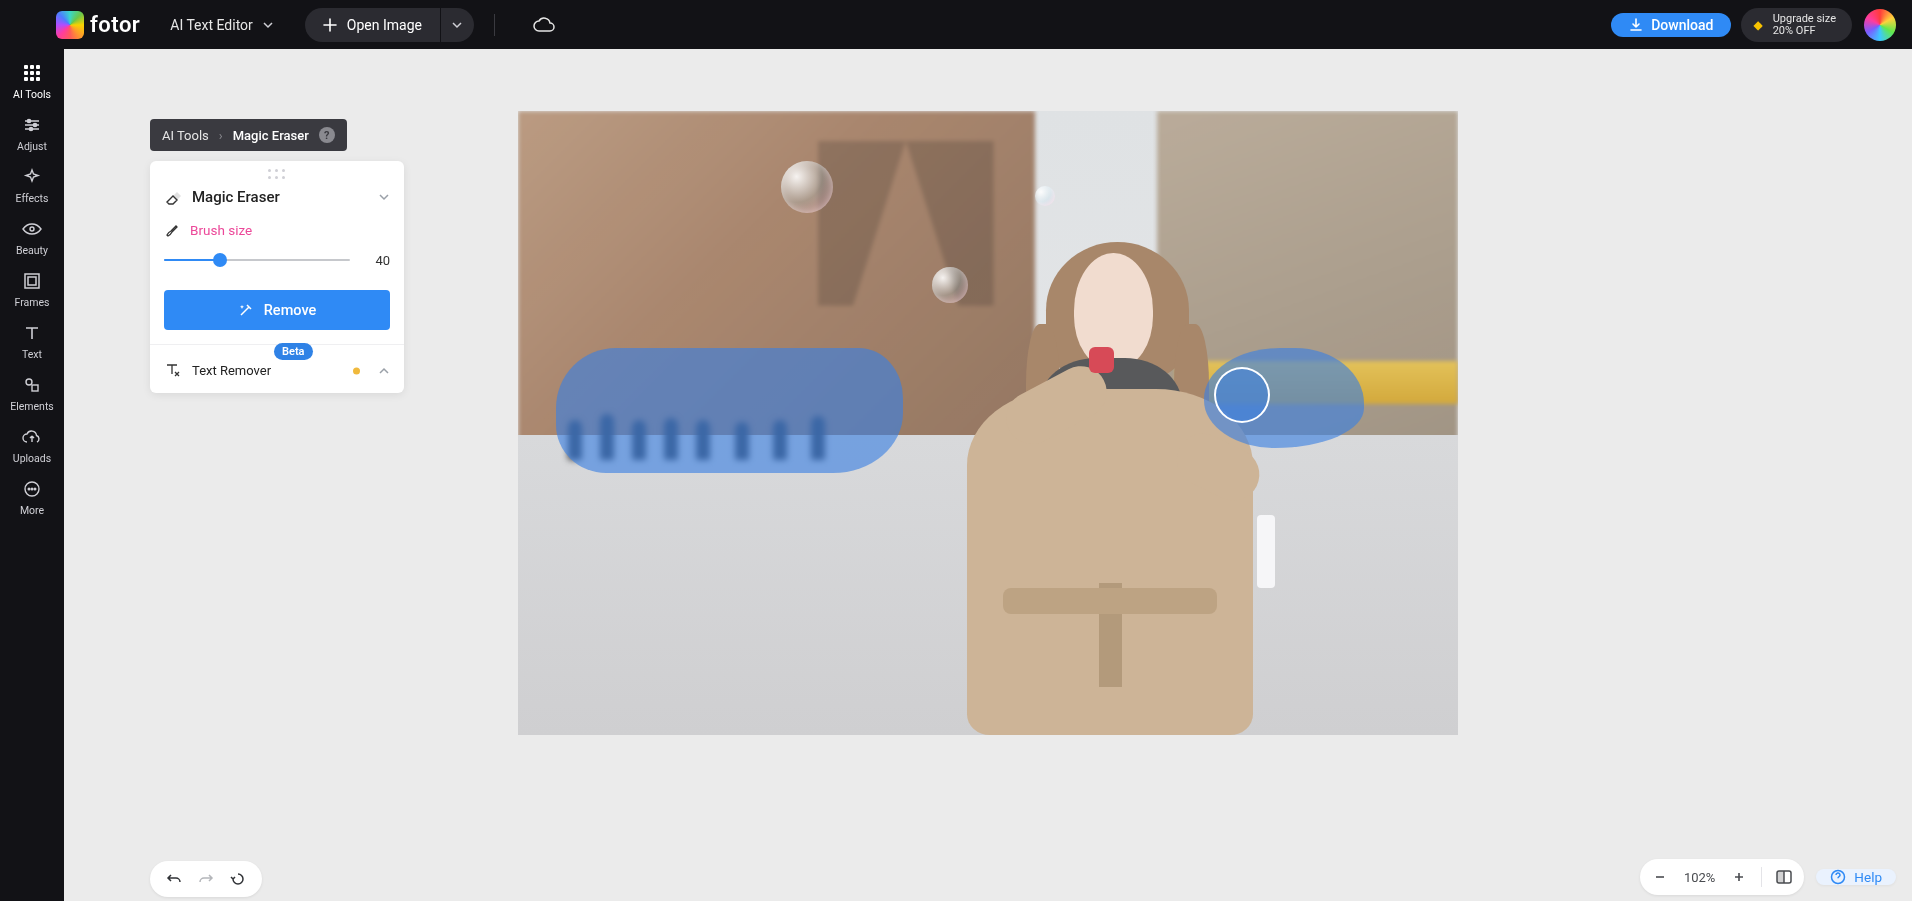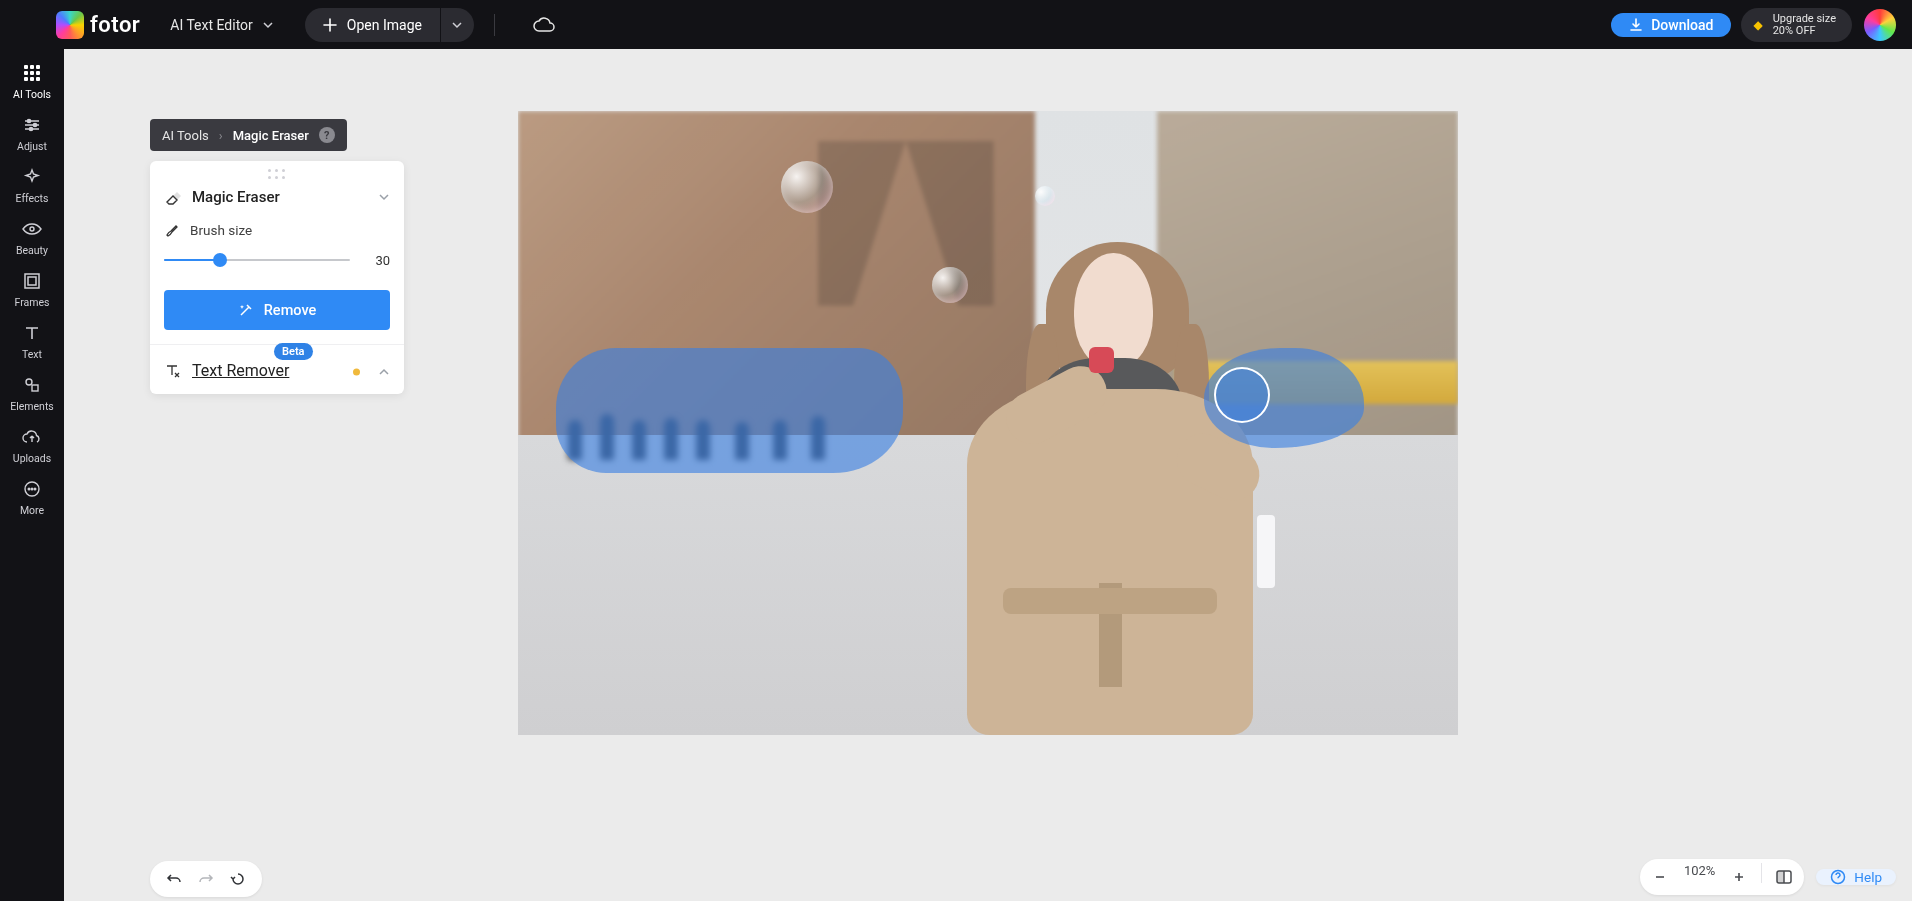--- a/index.html
+++ b/index.html
@@ -48,31 +48,31 @@
 
   
   .panel { position: absolute; left: 86px; top: 112px; width: 254px; background: #fff; border-radius: 6px; box-shadow: 0 2px 8px rgba(0,0,0,.08); padding: 0; z-index:5;}
   .panel .drag-handle { display:flex; justify-content:center; padding: 8px 0 6px; cursor:grab;}
   .drag-dots { display:grid; grid-template-columns:repeat(3,4px); grid-template-rows:repeat(2,4px); gap:3px;}
   .drag-dots span{width:3px;height:3px;background:#cfcfd5;border-radius:50%;}
   .panel-row { display: flex; align-items: center; gap: 10px; padding: 10px 14px; }
   .panel-row.header-row { padding-top: 2px; }
   .panel-row.header-row .title { font-size: 15px; font-weight: 500; color: #222; flex:1;}
   .panel-row .collapse { color:#9aa0a8; cursor:pointer;}
-  .brush-label-row { display:flex; align-items:center; gap:10px; padding: 6px 14px 2px; font-size:13.5px; color:#404040;}
+  .brush-label-row { display:flex; align-items:center; gap:10px; padding: 6px 14px 2px; font-size:13.5px; color:#ec4899;}
   .slider-row { display:flex; align-items:center; gap:14px; padding: 10px 14px 16px;}
   .slider { flex:1; position:relative; height:20px; }
   .slider-track { position:absolute; left:0; right:0; top:9px; height:2px; background:#c6c8cc; border-radius:2px;}
   .slider-fill { position:absolute; left:0; top:9px; height:2px; background:#2f8af5; border-radius:2px; width:30%;}
   .slider-thumb { position:absolute; top:3px; width:14px; height:14px; border-radius:50%; background:#2f8af5; margin-left:-7px; left:30%; cursor:pointer;}
   .slider-val { font-size:13px; color:#333; width:26px; text-align:right;}
   .remove-btn { margin: 4px 14px 14px; height:40px; border:none; border-radius:4px; background:#2f8af5; color:#fff; font-size:14.5px; font-weight:500; display:flex; align-items:center; justify-content:center; gap:10px; cursor:pointer; width: calc(100% - 28px);}
   .divider { height:1px; background:#efeff1; margin: 0 0 4px;}
   .textrem-row { display:flex; align-items:center; gap:10px; padding:12px 14px 14px; position:relative;}
-  .textrem-row .title { font-size:16px; color:#222;text-decoration:underline; }
+  .textrem-row .title { font-size:13px; color:#222; }
   .beta { position:absolute; top:-6px; left:124px; background:#2f82e6; color:#fff; font-size:11px; font-weight:600; border-radius:10px; padding:2px 8px;}
   .dot-ind { position:absolute; right:44px; top:50%; transform:translateY(-50%); width:7px; height:7px; border-radius:50%; background:#f0b93c;}
   .up-chev { position:absolute; right:14px; top:50%; transform:translateY(-50%); color:#9aa0a8; cursor:pointer;}
 
   
   .canvas-wrap { flex:1; display:flex; align-items:flex-start; justify-content:center; padding-top: 62px; }
   .canvas { width: 940px; height: 624px; background:#cfd0d2; position:relative; overflow:hidden; }
   .sky { position:absolute; inset:0; background:linear-gradient(#dfe2e4,#e7e8ea);}
   .ground { position:absolute; left:0; right:0; bottom:0; height:48%; background:linear-gradient(#d8d9db,#cfcfd1);}
   .bld-l { position:absolute; left:0; top:0; width:55%; height:60%;
@@ -108,21 +108,21 @@
   .mask { position:absolute; background:rgba(58,128,226,.62); }
   .mask1 { left:4%; top:38%; width:37%; height:20%; border-radius:60px 44px 70px 50px / 60px 50px 60px 48px;}
   .mask2 { right:10%; top:38%; width:17%; height:16%; border-radius:60% 54% 70% 56% / 64% 70% 50% 60%;}
   .brush-cursor { position:absolute; right:20%; top:41%; width:56px; height:56px; border-radius:50%; background:rgba(58,128,226,.55); box-shadow:inset 0 0 0 2px #fff; }
 
   
   .bottombar { position:absolute; left:0; right:0; bottom:0; height:44px; display:flex; align-items:center; padding:0 16px 0 86px; background:transparent;}
   .hist { display:flex; align-items:center; gap:0; background:#fff; border-radius:20px; padding:4px 8px; box-shadow:0 1px 3px rgba(0,0,0,.08);}
   .hist button{ width:32px; height:28px; border:none; background:none; color:#303236; cursor:pointer; display:flex; align-items:center; justify-content:center;}
   .right-tools { position:absolute; right:16px; bottom:6px; display:flex; align-items:center; gap:12px;}
-  .zoom { display:flex; gap:6px; background:#fff; border-radius:20px; padding:4px 6px; box-shadow:0 1px 3px rgba(0,0,0,.08);}
+  .zoom { display:flex; align-items:center; gap:6px; background:#fff; border-radius:20px; padding:4px 6px; box-shadow:0 1px 3px rgba(0,0,0,.08);}
   .zoom button { width:28px;height:28px;border:none;background:none;color:#4a4c50;display:flex;align-items:center;justify-content:center;cursor:pointer;}
   .zoom .val { font-size:13px; color:#4a4c50; padding:0 4px; min-width:38px; text-align:center;}
   .zoom .sep { width:1px; height:20px; background:#e4e4e8; margin:0 2px;}
   .help-pill { display:flex; align-items:center; gap:8px; background:#eaf2fe; color:#2f8af5; border-radius:18px; padding:0 14px; font-size:13.5px; cursor:pointer; box-shadow:0 1px 3px rgba(0,0,0,.05);}
 
   svg { display:block; }
 </style>
 </head>
 <body>
 
@@ -325,21 +325,21 @@
           </span>
           <span>Brush size</span>
         </div>
 
         <div class="slider-row">
           <div class="slider">
             <div class="slider-track"></div>
             <div class="slider-fill"></div>
             <div class="slider-thumb"></div>
           </div>
-          <span class="slider-val">30</span>
+          <span class="slider-val">40</span>
         </div>
 
         <button class="remove-btn">
           <span>
             <svg width="16" height="16" viewBox="0 0 16 16" stroke="#fff" stroke-width="1.5" fill="none">
                 <path d="M3 13L11 5m0 0l2 2M11 5L9 3"></path>
                 <path d="M4 3l.6 1.2L6 4.8l-1.4.6L4 7l-.6-1.6L2 4.8l1.4-.6z" fill="#fff" stroke="none"></path>
               </svg>
           </span>
           <span>Remove</span>

